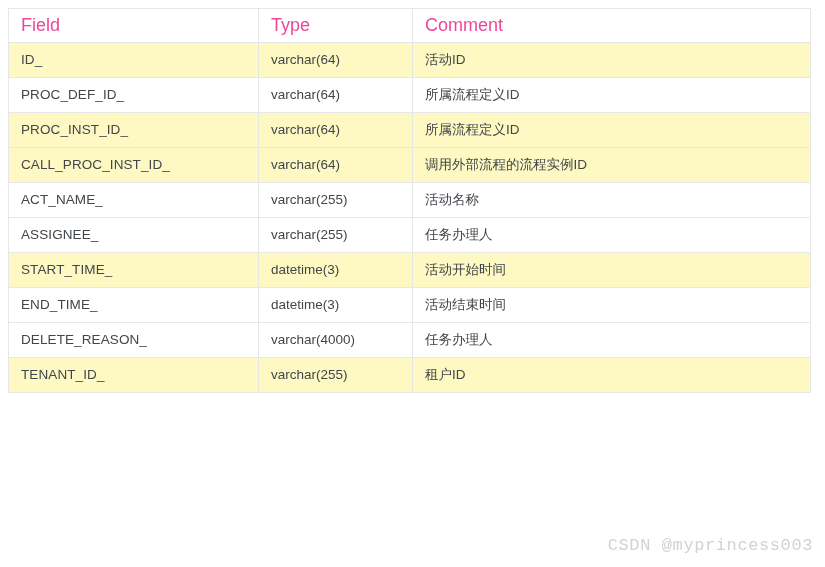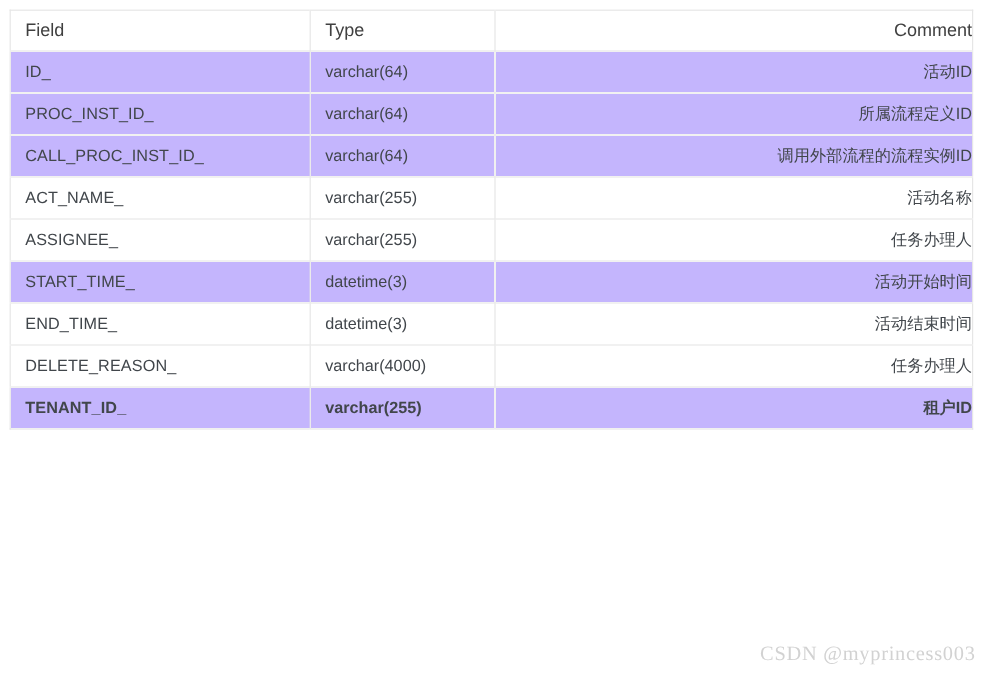--- a/index.html
+++ b/index.html
@@ -46,55 +46,53 @@
     font-size: 13.5px;
     line-height: 34px;
     color: #41464b;
     white-space: nowrap;
     overflow: hidden;
   }
 
   table.schema th:last-child,
   table.schema td:last-child {
     border-right: none;
-    text-align: right;
   }
 
   table.schema thead th {
     background: #ffffff;
-    color: #404040;
-    font-size: 15px;
+    color: #ec4899;
+    font-size: 18px;
     height: 33px;
     line-height: 33px;
     border-bottom: 1px solid #e6e6e6;
   }
 
   table.schema tbody tr.alt td {
-    background: #c4b5fd;
+    background: #fef9c3;
   }
   table.schema tbody tr.plain td {
     background: #ffffff;
   }
   table.schema tbody tr:last-child td {
     border-bottom: none;
-    font-weight: bold;
   }
 
   .cell-field   { letter-spacing: 0.1px; }
   .cell-type    { color: #41464b; }
   .cell-comment { color: #41464b; }
 
   #watermark {
     position: absolute;
     right: 12px;
     bottom: 12px;
     font-size: 17px;
     color: #d2d2d2;
     letter-spacing: 0.6px;
-    font-family: Liberation Serif, serif;
+    font-family: Liberation Mono, monospace;
     pointer-events: none;
     user-select: none;
     white-space: nowrap;
   }
 </style>
 </head>
 <body>
 
 <div id="table-wrap">
   <table class="schema">
@@ -108,20 +106,25 @@
         <th>Field</th>
         <th>Type</th>
         <th>Comment</th>
       </tr>
     </thead>
     <tbody id="table-body">
         <tr class="alt">
           <td class="cell-field">ID_</td>
           <td class="cell-type">varchar(64)</td>
           <td class="cell-comment">活动ID</td>
+        </tr>
+        <tr class="plain">
+          <td class="cell-field">PROC_DEF_ID_</td>
+          <td class="cell-type">varchar(64)</td>
+          <td class="cell-comment">所属流程定义ID</td>
         </tr>
         <tr class="alt">
           <td class="cell-field">PROC_INST_ID_</td>
           <td class="cell-type">varchar(64)</td>
           <td class="cell-comment">所属流程定义ID</td>
         </tr>
         <tr class="alt">
           <td class="cell-field">CALL_PROC_INST_ID_</td>
           <td class="cell-type">varchar(64)</td>
           <td class="cell-comment">调用外部流程的流程实例ID</td>

